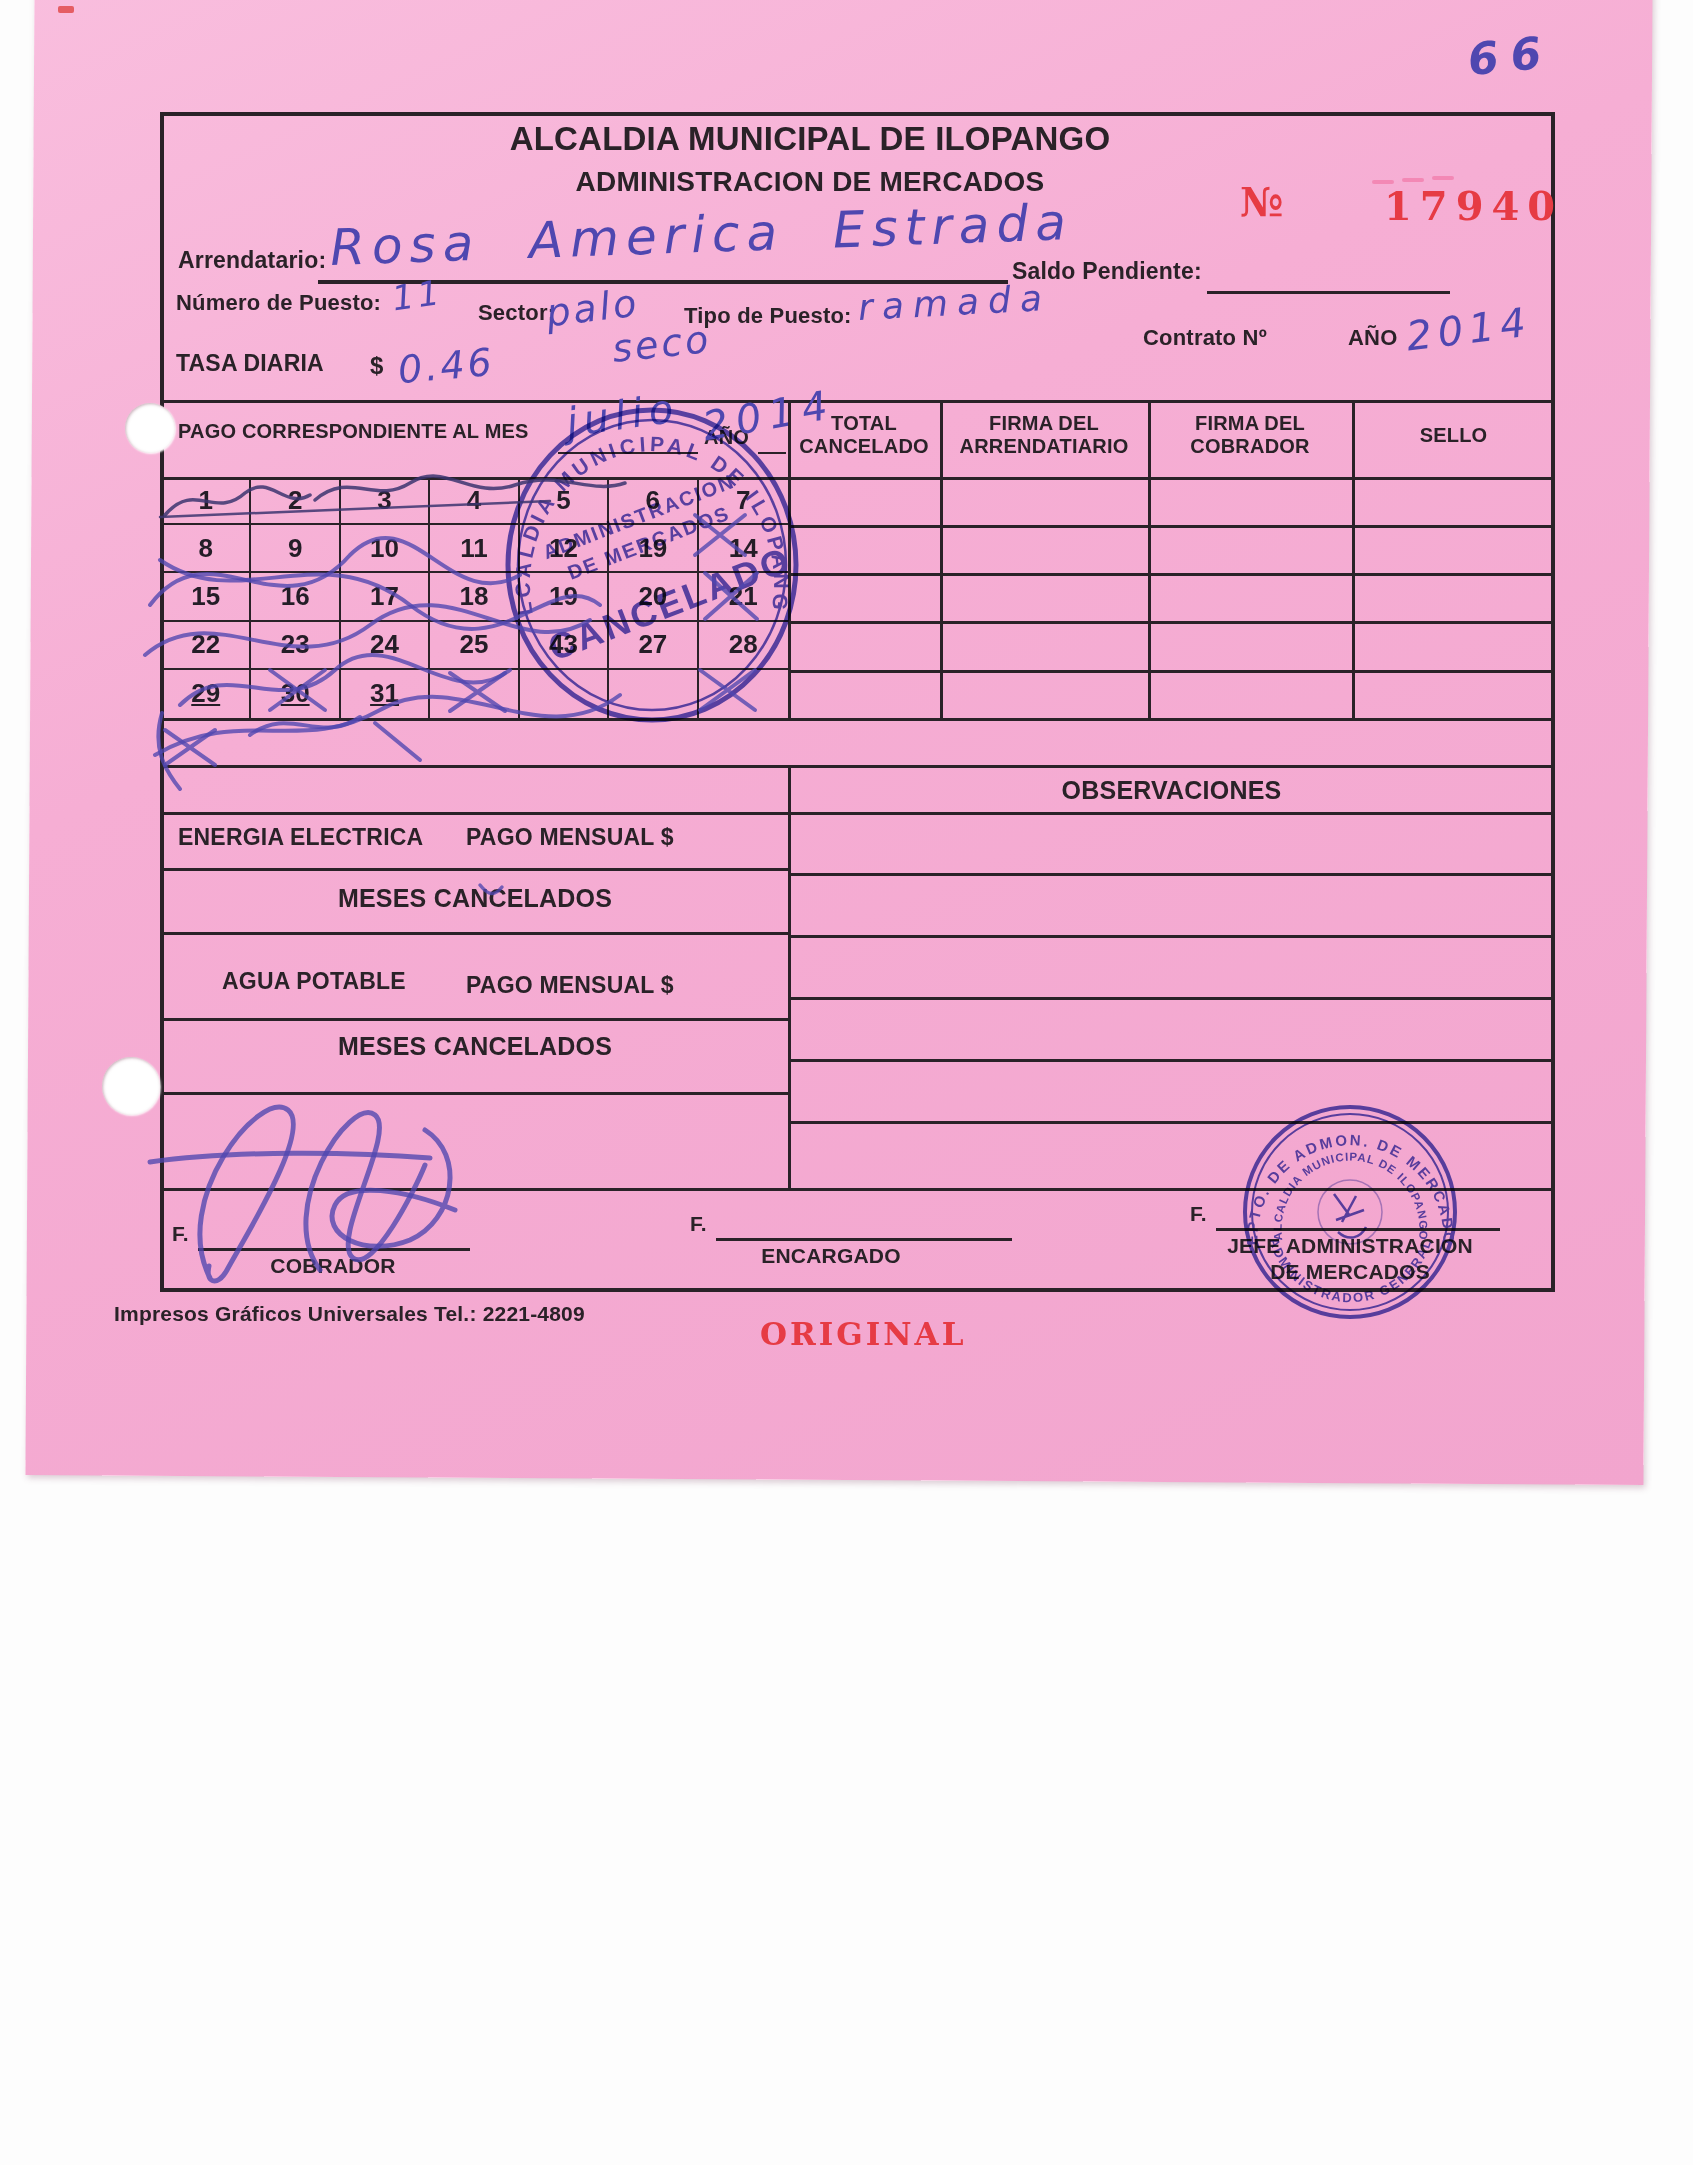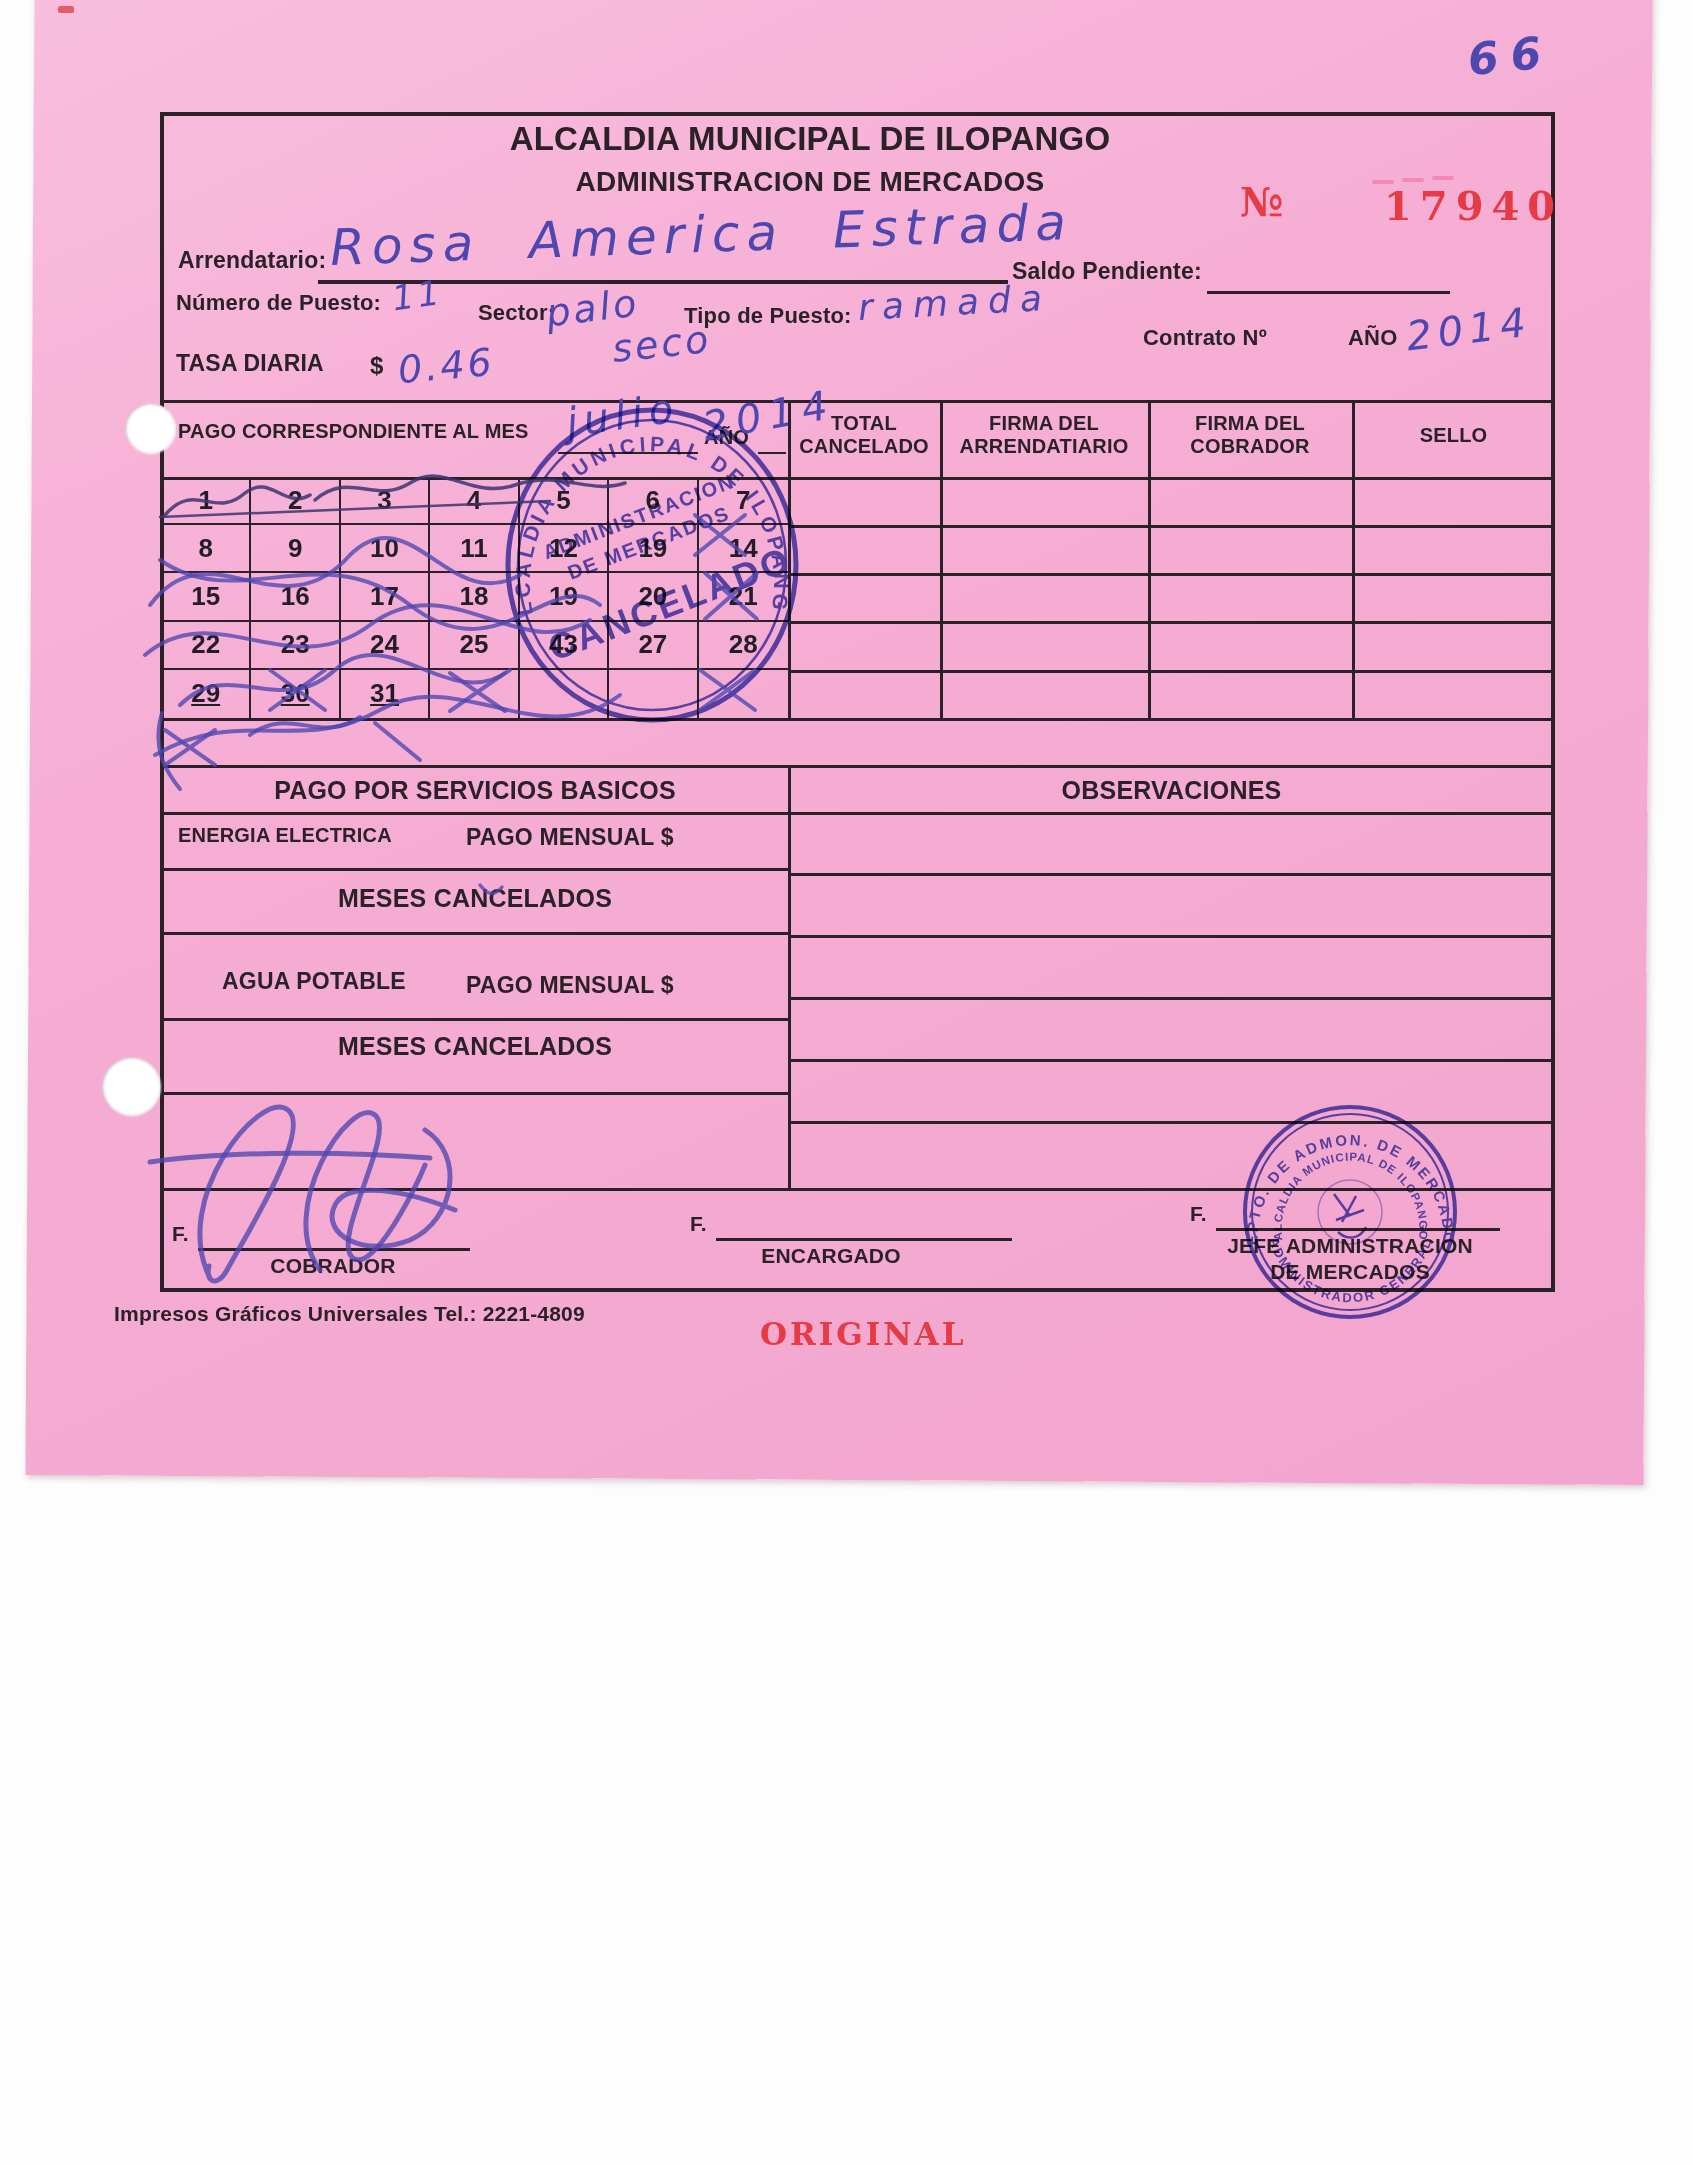--- a/index.html
+++ b/index.html
@@ -150,23 +150,22 @@
     <div class="cell">29</div>
     <div class="cell">30</div>
     <div class="cell">31</div>
     <div class="cell"></div>
     <div class="cell"></div>
     <div class="cell"></div>
     <div class="cell"></div>
   </div>
 
   <div class="hline" style="left:160px;top:765px;width:1395px;"></div>
-  <div class="lbl center" style="left:162px;top:776px;width:626px;font-size:25px;">PAGO POR SERVICIOS BASICOS</div>
   <div class="hline" style="left:162px;top:812px;width:626px;height:2.5px;"></div>
-  <div class="lbl" style="left:178px;top:824px;font-size:20px;">ENERGIA ELECTRICA</div>
+  <div class="lbl" style="left:178px;top:824px;font-size:23px;">ENERGIA ELECTRICA</div>
   <div class="lbl" style="left:466px;top:824px;font-size:23px;">PAGO MENSUAL $</div>
   <div class="hline" style="left:162px;top:868px;width:626px;height:2.5px;"></div>
   <div class="lbl center" style="left:162px;top:884px;width:626px;font-size:25px;">MESES CANCELADOS</div>
   <div class="hline" style="left:162px;top:932px;width:626px;height:2.5px;"></div>
   <div class="lbl" style="left:178px;top:968px;font-size:23px;margin-left:44px;">AGUA POTABLE</div>
   <div class="lbl" style="left:466px;top:972px;font-size:23px;">PAGO MENSUAL $</div>
   <div class="hline" style="left:162px;top:1018px;width:626px;height:2.5px;"></div>
   <div class="lbl center" style="left:162px;top:1032px;width:626px;font-size:25px;">MESES CANCELADOS</div>
   <div class="hline" style="left:162px;top:1092px;width:626px;height:2.5px;"></div>
 

